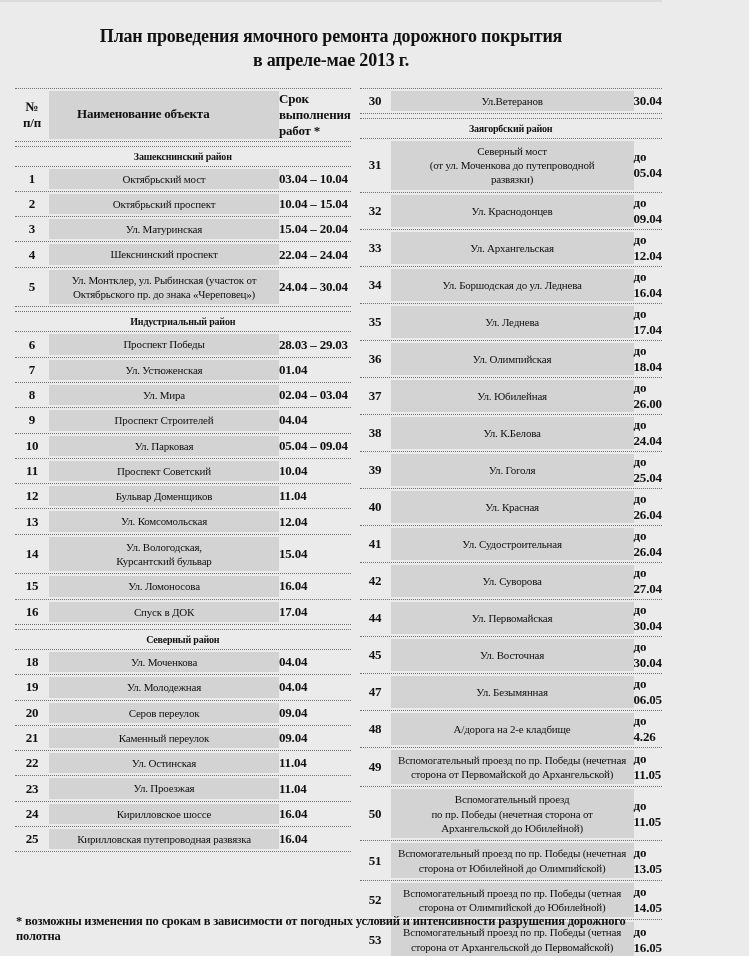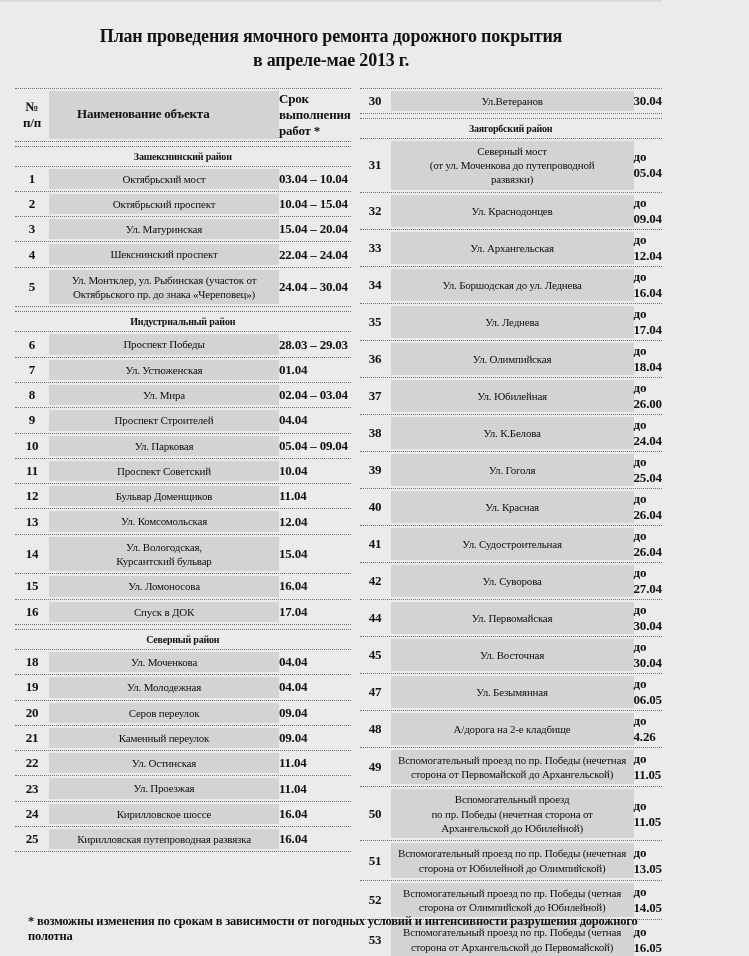--- a/index.html
+++ b/index.html
@@ -97,21 +97,21 @@
     justify-content: flex-start;
     text-align: left;
     padding-left: 28px;
     font-weight: bold;
     font-size: 13px;
   }
   .hdr .c-num, .hdr .c-term { font-size: 13px; }
   .hdr .c-term { font-weight: bold; }
   .footnote {
     position: absolute;
-    left: 28px;
+    left: 16px;
     bottom: 12px;
     font-weight: bold;
     font-size: 12.5px;
     letter-spacing: -0.2px;
     white-space: pre-line;
   }
 </style>
 </head>
 <body>
 

